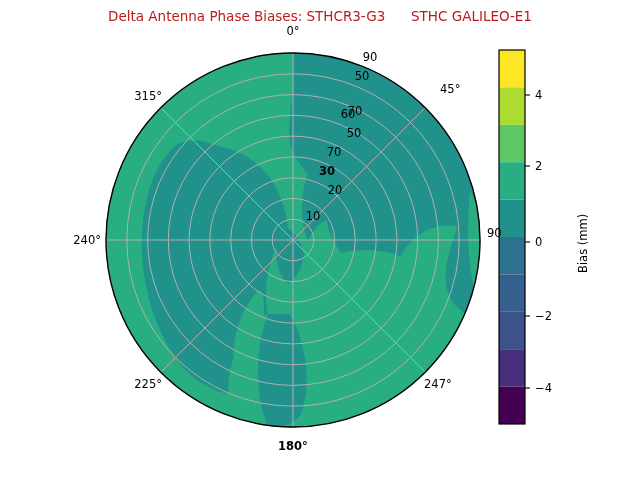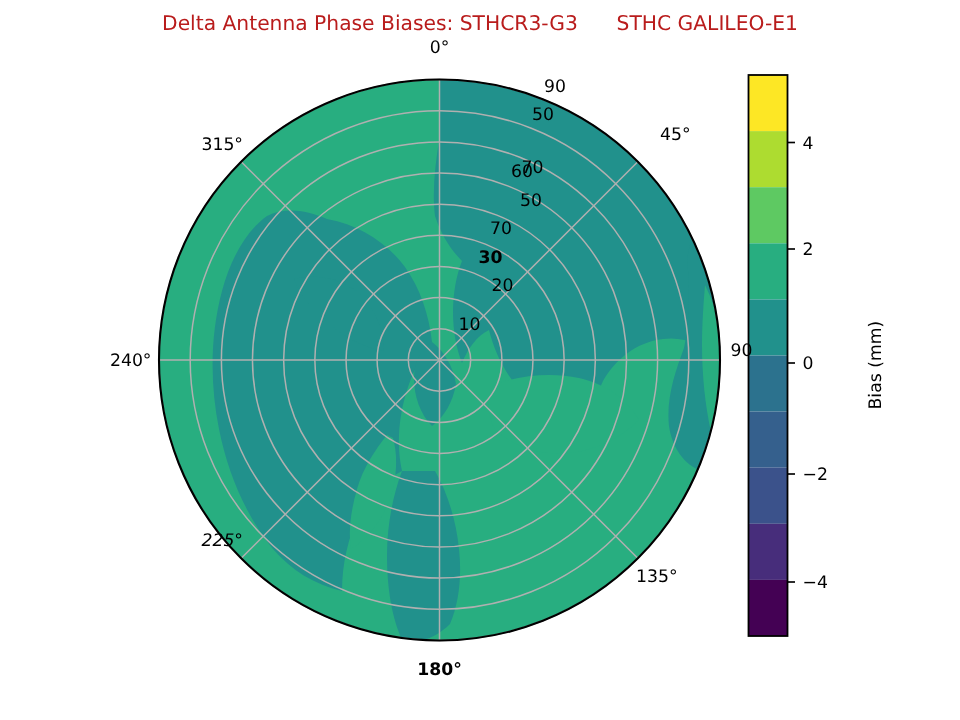--- a/index.html
+++ b/index.html
@@ -182,23 +182,23 @@
         <line x1="525" y1="166" x2="530" y2="166"></line>
         <line x1="525" y1="242" x2="530" y2="242"></line>
         <line x1="525" y1="316" x2="530" y2="316"></line>
         <line x1="525" y1="388" x2="530" y2="388"></line>
       </g>
     </svg>
 
     <div class="axis-label" style="left:293px;top:31px;transform:translate(-50%,-50%);">0°</div>
     <div class="axis-label" style="left:440px;top:89px;transform:translate(0,-50%);">45°</div>
     <div class="axis-label" style="left:487px;top:233px;transform:translate(0,-50%);">90</div>
-    <div class="axis-label" style="left:424px;top:384px;transform:translate(0,-50%);">135°</div>
+    <div class="axis-label" style="left:424px;top:384px;transform:translate(0,-50%);">247°</div>
     <div class="axis-label" style="left:293px;top:446px;transform:translate(-50%,-50%);font-weight:bold;">180°</div>
-    <div class="axis-label" style="left:162px;top:360px;transform:translate(-100%,-50%);font-style:italic;">225°</div>
+    <div class="axis-label" style="left:162px;top:384px;transform:translate(-100%,-50%);">225°</div>
     <div class="axis-label" style="left:101px;top:240px;transform:translate(-100%,-50%);">240°</div>
     <div class="axis-label" style="left:162px;top:96px;transform:translate(-100%,-50%);">315°</div>
 
     <div class="r-label" style="left:313px;top:216px;transform:translate(-50%,-50%);">10</div>
     <div class="r-label" style="left:320px;top:190px;transform:translate(-50%,-50%);margin-left:15px;">20</div>
     <div class="r-label" style="left:327px;top:171px;transform:translate(-50%,-50%);font-weight:bold;">30</div>
     <div class="r-label" style="left:334px;top:152px;transform:translate(-50%,-50%);">70</div>
     <div class="r-label" style="left:338px;top:133px;transform:translate(-50%,-50%);margin-left:16px;">50</div>
     <div class="r-label" style="left:348px;top:114px;transform:translate(-50%,-50%);">60</div>
     <div class="r-label" style="left:355px;top:95px;transform:translate(-50%,-50%);margin-top:16px;">70</div>

